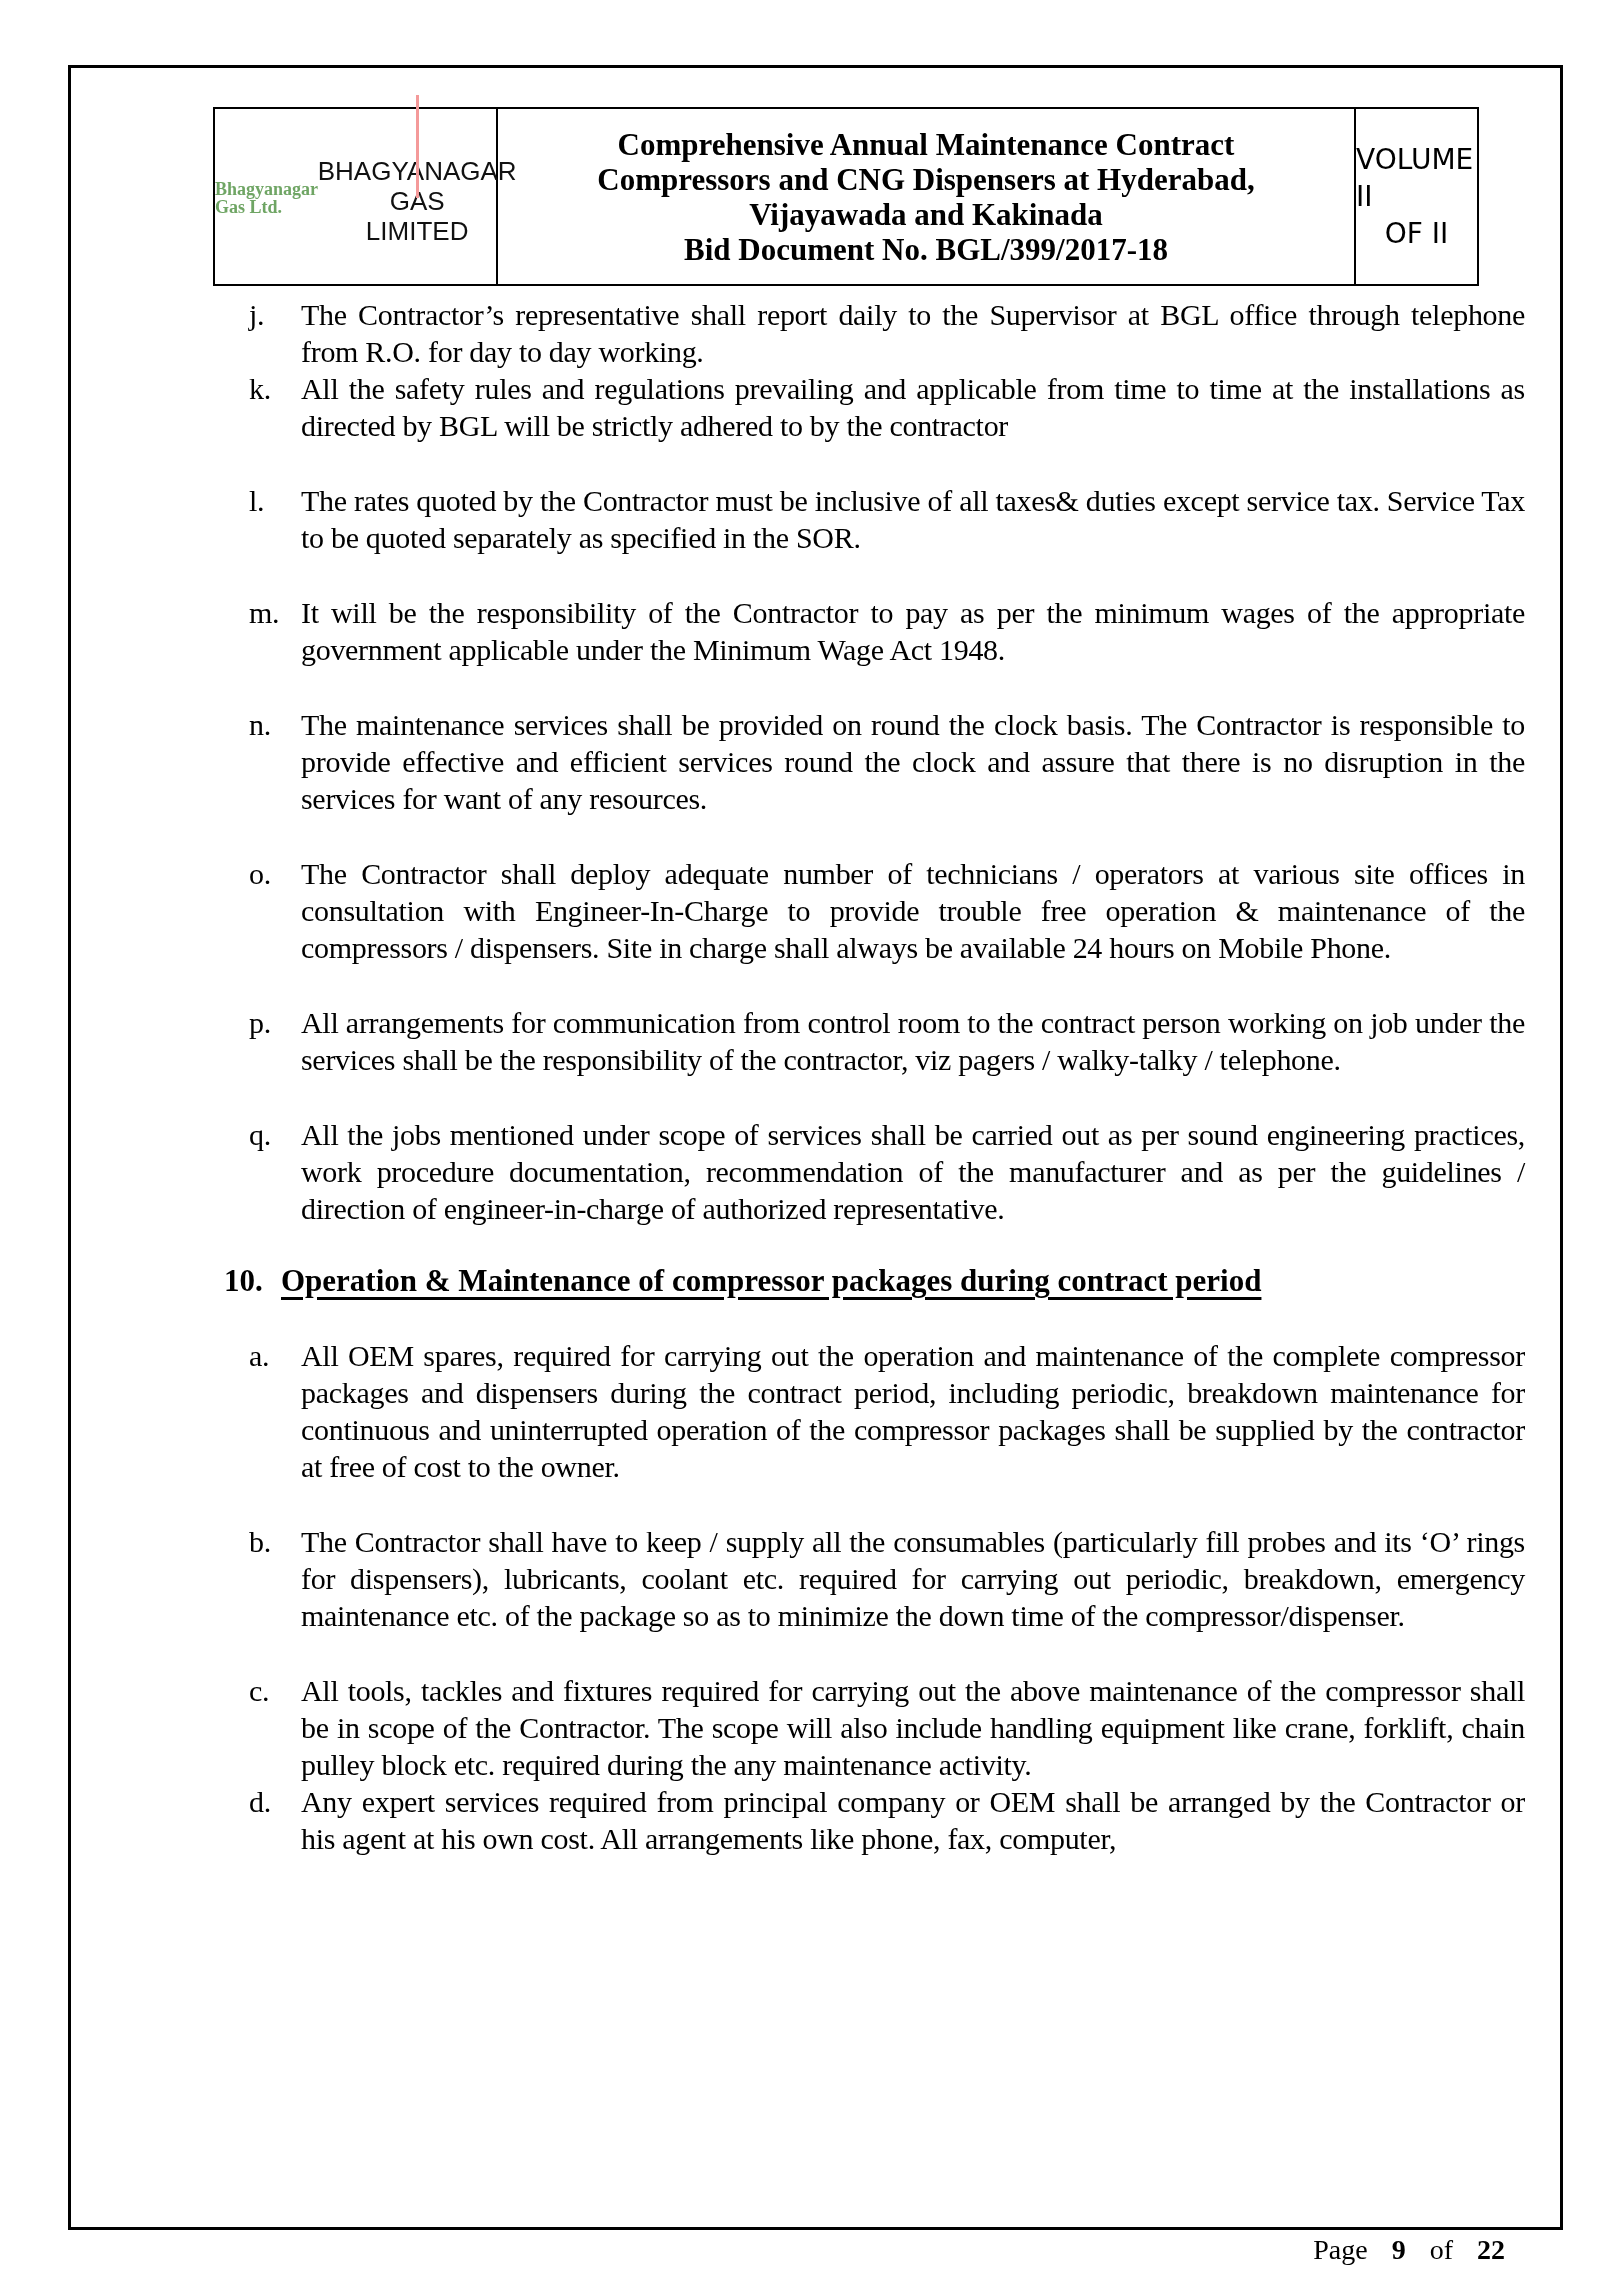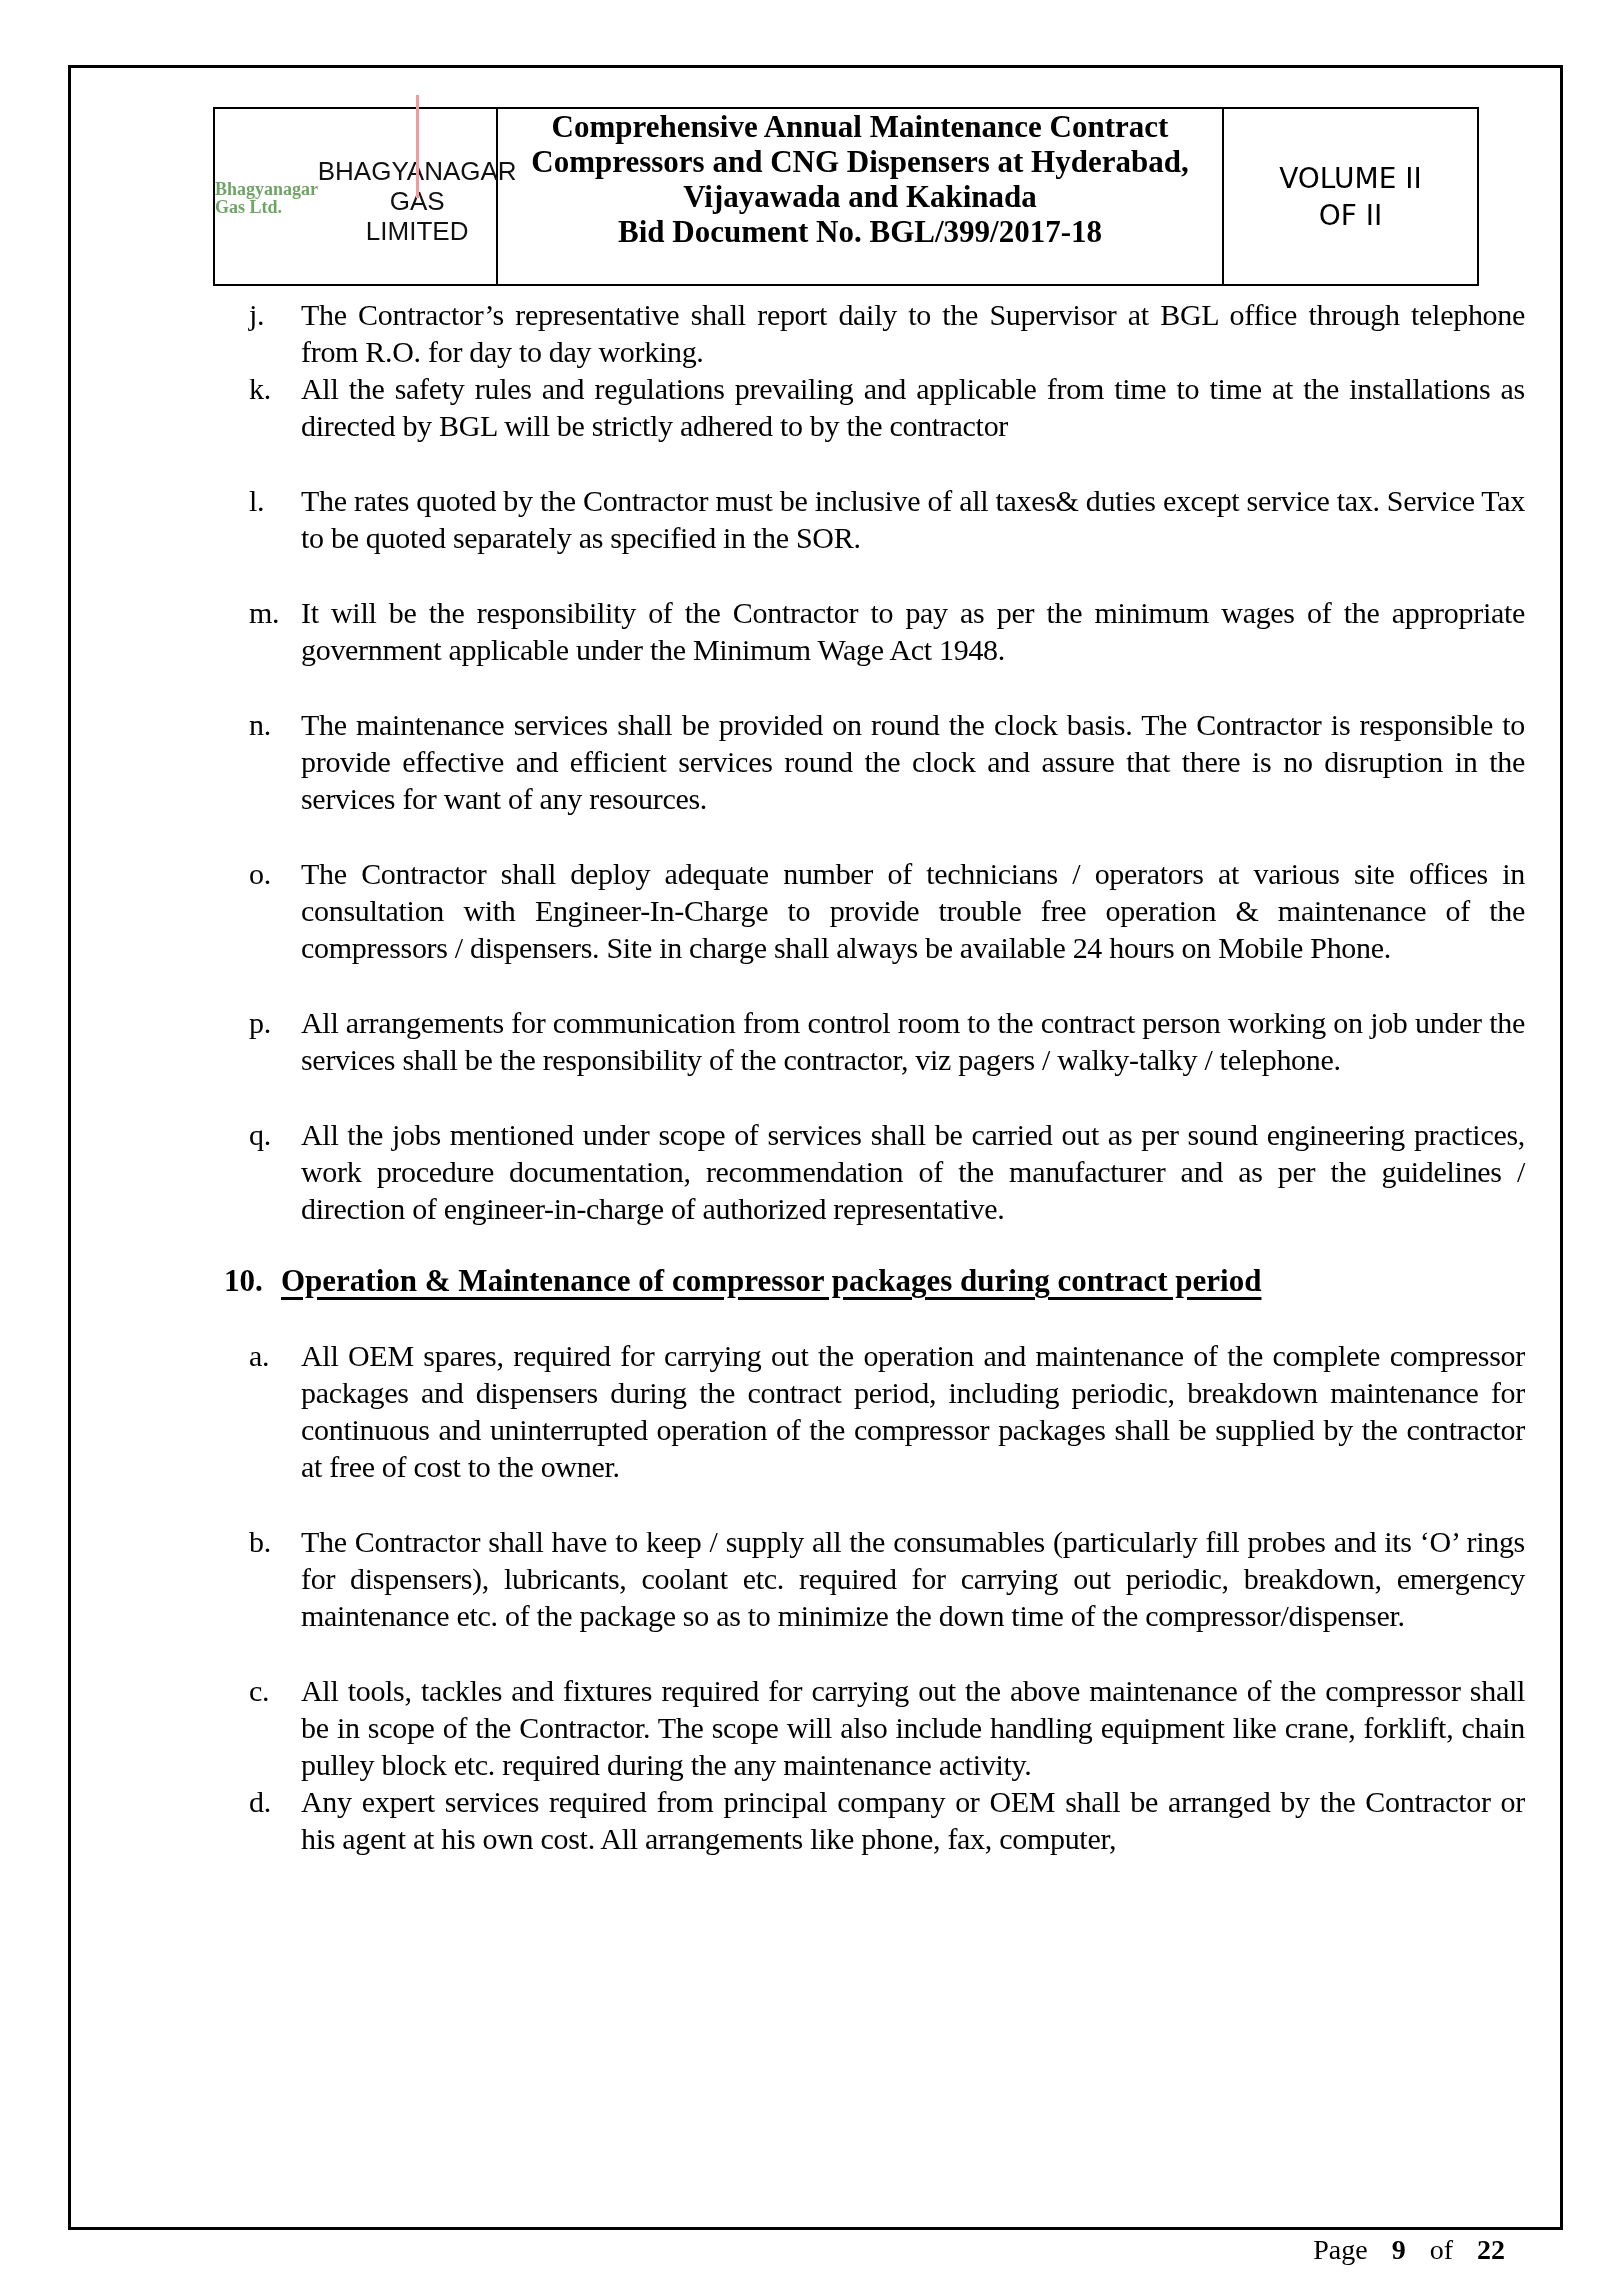--- a/index.html
+++ b/index.html
@@ -11,22 +11,22 @@
   .header-table{position:absolute;left:213px;top:107px;width:1266px;height:179px;
         display:flex;border:2.6px solid #000;box-sizing:border-box;background:#fff;}
   .cell{box-sizing:border-box;height:100%;}
   .logo-cell{width:283px;border-right:2.6px solid #000;display:flex;flex-direction:row;
         align-items:center;}
   .logo-svg{margin-top:-3.9px;}
   .logo-caption{font-size:18px;font-weight:bold;color:var(--logo-caption-green,#6FA564);
         margin-top:2.6px;line-height:18.3px;}
   .company-name{margin-top:9.2px;font-family:"Liberation Sans",sans-serif;font-size:26px;
         line-height:30px;text-align:center;color:#111;}
-  .title-cell{width:726px;border-right:2.6px solid #000;display:flex;flex-direction:column;
-        text-align:center;font-weight:bold;font-size:31px;line-height:35px;}
+  .title-cell{width:858px;border-right:2.6px solid #000;display:flex;flex-direction:column;
+        justify-content:center;text-align:center;font-weight:bold;font-size:31px;line-height:35px;}
   .volume-cell{flex:1;display:flex;flex-direction:column;justify-content:center;align-items:center;
         font-family:"DejaVu Sans","Liberation Sans",sans-serif;font-size:28px;line-height:37px;}
   .red-line{position:absolute;left:416px;top:95px;width:2.6px;height:103px;
         background:var(--artifact-line-red,#F49A9A);}
   
   .content{position:absolute;left:192px;top:296px;width:1333px;
         font-size:30px;line-height:37px;letter-spacing:-0.3px;}
   .item{position:relative;margin-left:57px;padding-left:52px;text-align:justify;}
   .item .marker{position:absolute;left:0;top:0;}
   .item.gap{margin-top:38px;}

